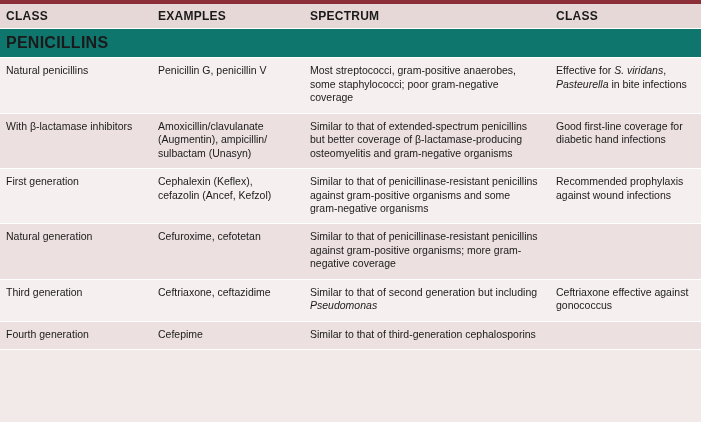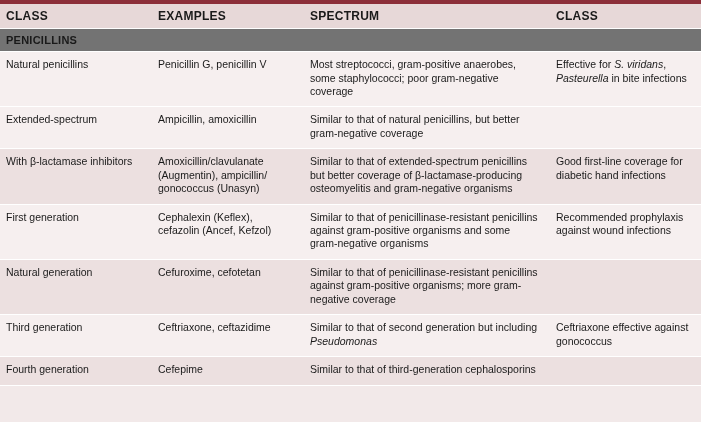--- a/index.html
+++ b/index.html
@@ -46,23 +46,23 @@
   }
   tbody td {
     vertical-align: top;
     padding: 6px 10px 8px 6px;
     line-height: 1.28;
     border-bottom: 1px solid #ffffff;
   }
   tr.band-a td { background: #f6efef; }
   tr.band-b td { background: #ece0e0; }
   tr.section td {
-    background: #737373;
+    background: #0f766e;
     font-weight: bold;
-    font-size: 11px;
+    font-size: 16px;
     letter-spacing: 0.25px;
     padding: 4px 6px 4px 6px;
   }
   .it { font-style: italic; }
 </style>
 </head>
 <body>
 
 <div id="page">
   <div class="top-rule"></div>
@@ -84,29 +84,23 @@
     <tbody id="tbody">
         <tr class="section">
           <td colspan="4">PENICILLINS</td>
         </tr>
         <tr class="band-a">
           <td>Natural penicillins</td>
           <td>Penicillin G, penicillin V</td>
           <td>Most streptococci, gram-positive anaerobes, some staphylococci; poor gram-negative coverage</td>
           <td>Effective for <span class="it">S. viridans</span>, <span class="it">Pasteurella</span> in bite infections</td>
         </tr>
-        <tr class="band-a">
-          <td>Extended-spectrum</td>
-          <td>Ampicillin, amoxicillin</td>
-          <td>Similar to that of natural penicillins, but better gram-negative coverage</td>
-          <td></td>
-        </tr>
         <tr class="band-b">
           <td>With β-lactamase inhibitors</td>
-          <td>Amoxicillin/clavulanate (Augmentin), ampicillin/ gonococcus (Unasyn)</td>
+          <td>Amoxicillin/clavulanate (Augmentin), ampicillin/ sulbactam (Unasyn)</td>
           <td>Similar to that of extended-spectrum penicillins but better coverage of β-lactamase-producing osteomyelitis and gram-negative organisms</td>
           <td>Good first-line coverage for diabetic hand infections</td>
         </tr>
         <tr class="band-a">
           <td>First generation</td>
           <td>Cephalexin (Keflex), cefazolin (Ancef, Kefzol)</td>
           <td>Similar to that of penicillinase-resistant penicillins against gram-positive organisms and some gram-negative organisms</td>
           <td>Recommended prophylaxis against wound infections</td>
         </tr>
         <tr class="band-b">

